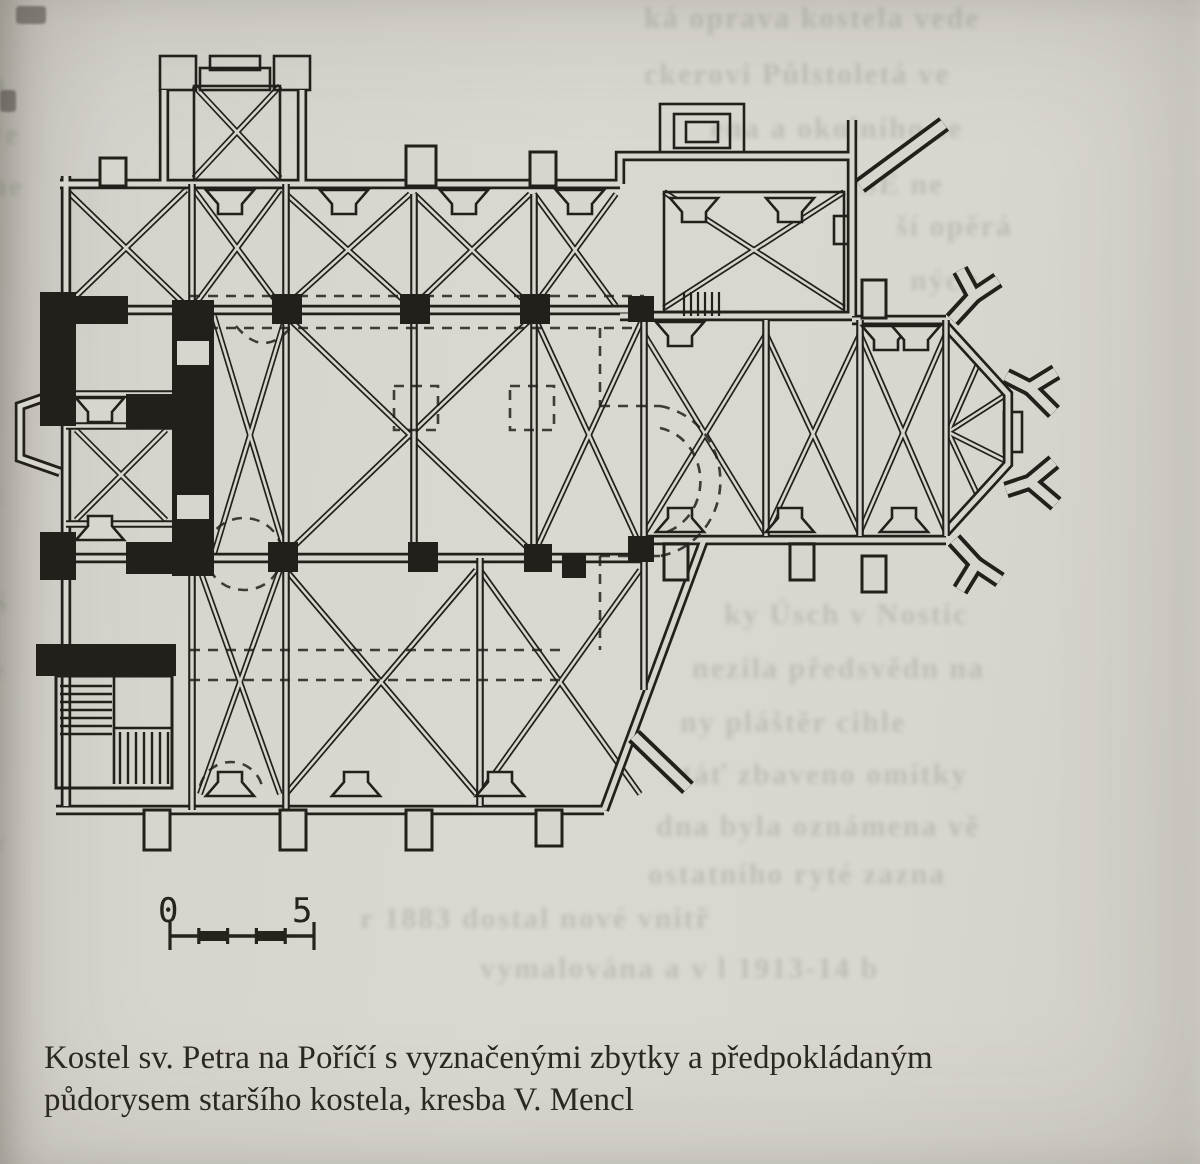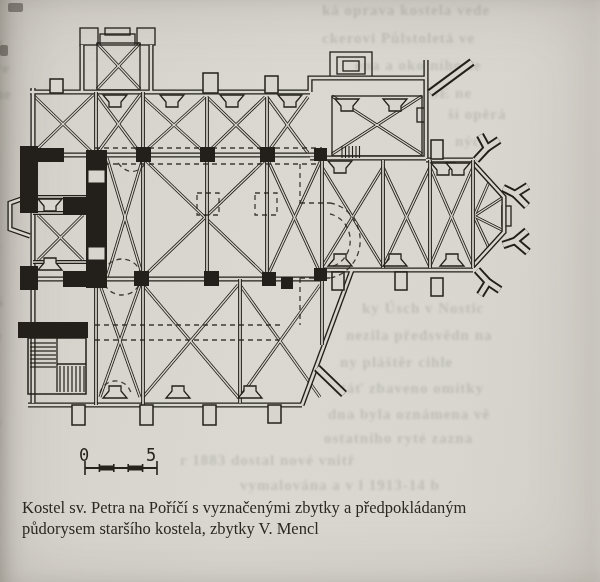--- a/index.html
+++ b/index.html
@@ -15,21 +15,21 @@
   .bleed{
     position:absolute;inset:0;pointer-events:none;
     filter:blur(1.1px);opacity:.20;
     font-weight:bold;font-size:15px;letter-spacing:1px;color:#55614d;
     z-index:1;
   }
   .bleed span{position:absolute;white-space:nowrap;}
   .smudge{position:absolute;background:#3d3a33;opacity:.5;border-radius:2px;filter:blur(.6px);z-index:1;}
   svg.plan{position:absolute;left:0;top:0;z-index:2;}
   .caption{
-    position:absolute;left:22px;top:497px;width:540px;z-index:3;
+    position:absolute;left:22px;top:518px;width:540px;z-index:3;
     color:#2b2822;font-size:16.5px;line-height:21px;
   }
   text.scl{font-family:"DejaVu Sans Mono", monospace;font-size:17px;fill:#26231d;}
 </style>
 </head>
 <body>
 
 <div class="page">
 
   <div class="bleed" id="bleed">
@@ -328,15 +328,15 @@
       <text class="scl" x="146" y="461">5</text>
       <path d="M85,468 H157" stroke="#26231d" stroke-width="1.8" fill="none"></path>
       <path d="M85,461 V475 M157,461 V475 M99.4,464 V472 M113.8,464 V472 M128.2,464 V472 M142.6,464 V472" stroke="#26231d" stroke-width="1.6" fill="none"></path>
       <rect x="99.4" y="465.5" width="14.4" height="5" fill="#26231d"></rect>
       <rect x="128.2" y="465.5" width="14.4" height="5" fill="#26231d"></rect>
     </g>
   </svg>
 
   <div class="caption">
     <div>Kostel sv. Petra na Poříčí s vyznačenými zbytky a předpokládaným</div>
-    <div>půdorysem staršího kostela, zbytky V. Mencl</div>
+    <div>půdorysem staršího kostela, kresba V. Mencl</div>
   </div>
 </div>
 
 </body></html>

